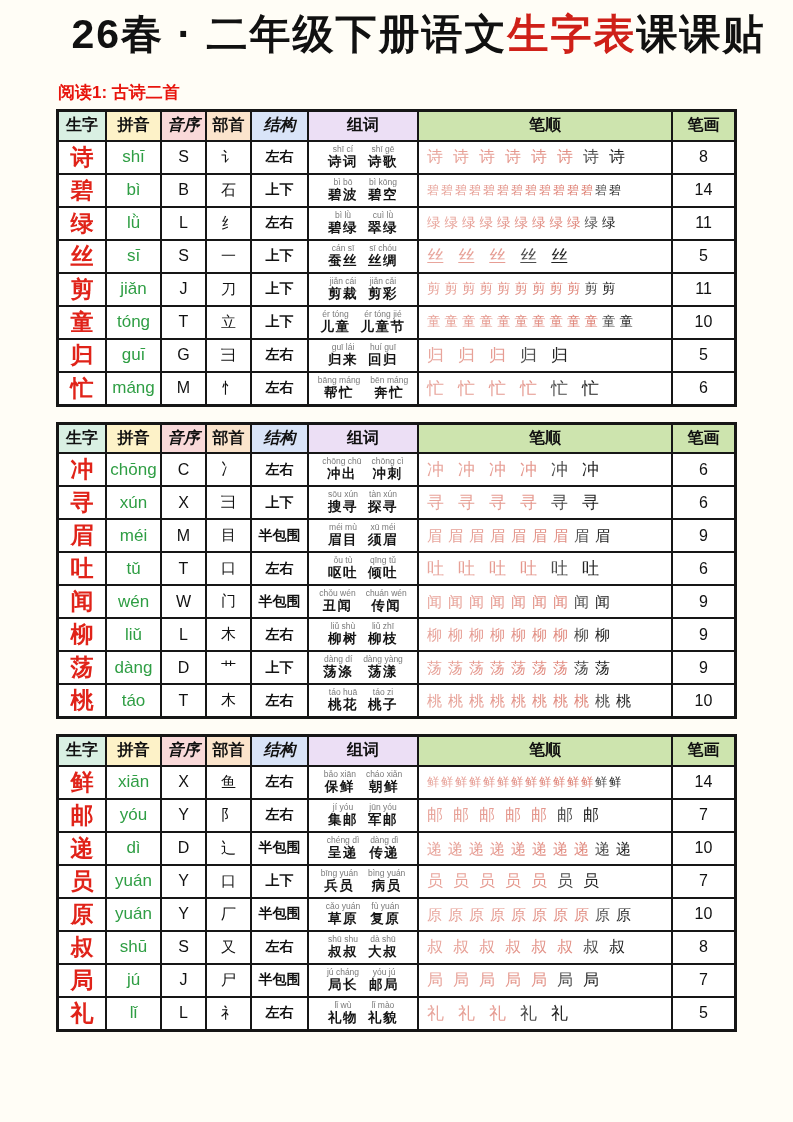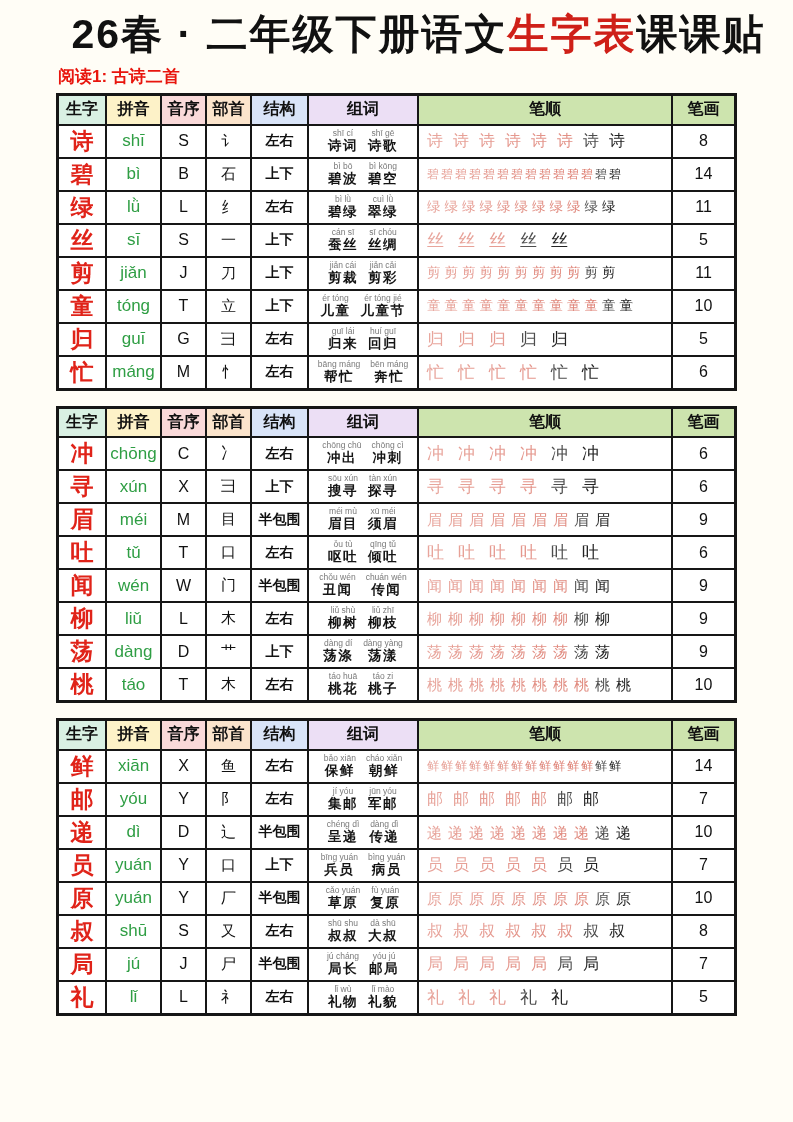--- a/index.html
+++ b/index.html
@@ -16,21 +16,21 @@
     text-align:center;
     font-size:41px;
     font-weight:700;
     letter-spacing:2px;
     line-height:1.2;
     color:#111;
     padding-left:44px;
   }
   .title .hl{color:#cf2018;}
   .content{width:681px;margin-left:56px;}
-  .lesson{margin-top:6px;}
+  .lesson{margin-top:22px;}
   .lesson + .lesson{margin-top:15px;}
   .lesson-heading{
     margin:0 0 5px 2px;
     font-size:17px;
     font-weight:700;
     color:#e8150d;
   }
   table{
     border-collapse:collapse;
     table-layout:fixed;
@@ -43,23 +43,23 @@
     text-align:center;
     vertical-align:middle;
     padding:0;
     overflow:hidden;
   }
   thead tr{height:30px;}
   tbody tr{height:31px;}
   th{font-size:16px;font-weight:700;color:#111;}
   th:nth-child(1){width:46px;}
   th:nth-child(2){width:53px;}
-  th:nth-child(3){width:43px;}
+  th:nth-child(3){width:43px;font-style:italic;}
   th:nth-child(4){width:43px;}
-  th:nth-child(5){width:55px;}
+  th:nth-child(5){width:55px;font-style:italic;}
   th:nth-child(6){width:108px;}
   th:nth-child(7){width:252px;}
   th:nth-child(8){width:61px;}
   .c-char{font-size:23px;font-weight:700;color:#e02319;}
   .c-pinyin{font-size:17px;color:#2f9e44;}
   .c-initial{font-size:16px;color:#111;}
   .c-radical{font-size:15px;color:#111;}
   .c-structure{font-size:14px;font-weight:600;color:#111;}
   .c-words{padding:1px 2px;}
   .words-wrap{display:flex;justify-content:center;align-items:flex-end;gap:10px;}

